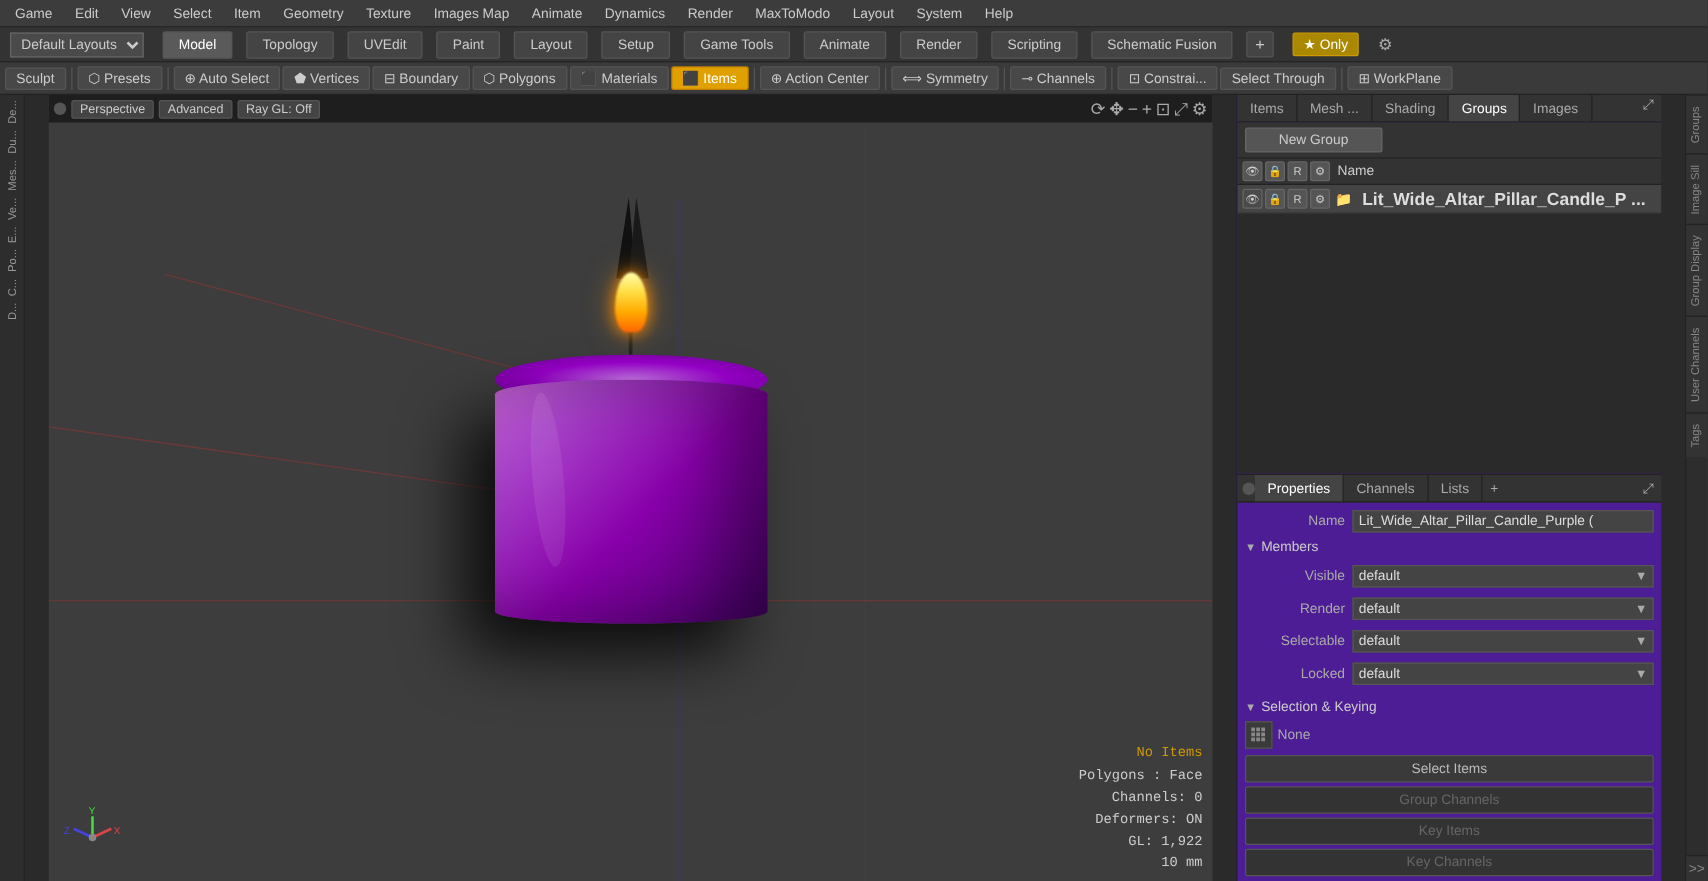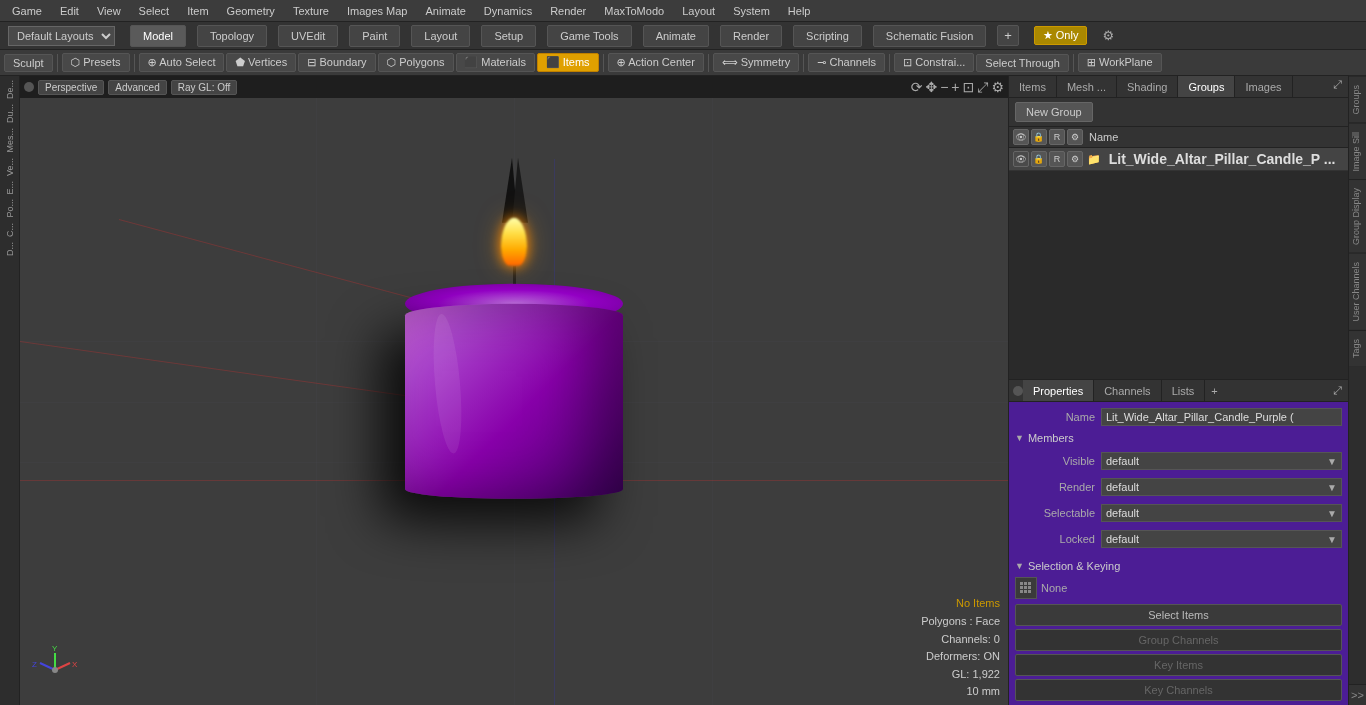--- a/index.html
+++ b/index.html
@@ -19,21 +19,21 @@
     #tab-bar .star-btn { margin-left: auto; background: #aa8800; border: 1px solid #cc9900; color: #fff; padding: 2px 8px; border-radius: 2px; font-size: 11px; }
     #tab-bar .plus-btn { background: #444; border: 1px solid #555; color: #ccc; padding: 2px 6px; border-radius: 2px; font-size: 11px; }
 
     
     #tool-row { display: flex; align-items: center; background: #3a3a3a; height: 26px; border-bottom: 1px solid #222; gap: 2px; padding: 0 4px; }
     .tool-btn { padding: 2px 8px; background: #484848; border: 1px solid #555; color: #ccc; cursor: pointer; font-size: 11px; border-radius: 2px; display: flex; align-items: center; gap: 3px; }
     .tool-btn.active { background: #e0a000; color: #fff; border-color: #c08000; }
     .tool-separator { width: 1px; height: 18px; background: #555; margin: 0 2px; }
 
     
-    #main { display: flex; height: calc(705px - 76px); }
+    #main { display: flex; height: calc(705px - 76px); gap: 19px; }
 
     
     #left-sidebar { width: 20px; background: #2d2d2d; border-right: 1px solid #222; display: flex; flex-direction: column; align-items: center; padding: 2px 0; gap: 1px; overflow: hidden; }
     .sidebar-label { writing-mode: vertical-rl; transform: rotate(180deg); font-size: 9px; color: #999; padding: 2px 0; cursor: pointer; white-space: nowrap; }
 
     
     #viewport { flex: 1; position: relative; background: #3d3d3d; overflow: hidden; }
     #viewport-toolbar { display: flex; align-items: center; background: rgba(0,0,0,0.5); height: 22px; padding: 0 4px; gap: 4px; position: absolute; top: 0; left: 0; right: 0; z-index: 10; }
     .vp-btn { padding: 1px 6px; background: #444; border: 1px solid #555; color: #ccc; font-size: 10px; cursor: pointer; border-radius: 2px; }
 
@@ -45,41 +45,41 @@
     .grid-line-v { position: absolute; background: rgba(100,100,150,0.3); width: 1px; top: 0; bottom: 0; }
 
     
     .axis-line-red-h { position: absolute; background: rgba(200,50,50,0.6); height: 1px; }
     .axis-line-blue-v { position: absolute; background: rgba(50,50,200,0.6); width: 1px; }
 
     
     #candle-container { position: absolute; left: 50%; top: 50%; transform: translate(-50%, -55%); }
 
     
-    #viewport-status { position: absolute; bottom: 4px; right: 8px; text-align: right; color: #ccc; font-size: 11px; line-height: 1.6; }
+    #viewport-status { position: absolute; bottom: 4px; right: 8px; text-align: right; color: #ccc; font-size: 11px; line-height: 1.6; font-family: Liberation Mono, monospace; }
     #viewport-status .no-items { color: #cc9900; }
 
     
     #gizmo { position: absolute; bottom: 10px; left: 10px; width: 50px; height: 50px; }
 
     
     #right-panel { width: 340px; background: #4c1d95; border-left: 1px solid #222; display: flex; flex-direction: column; }
 
     
     #right-tabs { display: flex; background: #333; border-bottom: 1px solid #222; height: 22px; }
     .right-tab { padding: 2px 10px; font-size: 11px; color: #aaa; cursor: pointer; border-right: 1px solid #222; display: flex; align-items: center; }
     .right-tab.active { background: #444; color: #fff; }
     #right-expand-btn { margin-left: auto; padding: 2px 6px; color: #aaa; cursor: pointer; font-size: 11px; }
 
     
     #groups-panel { flex: 1; display: flex; flex-direction: column; overflow: hidden; }
 
     
     #new-group-row { padding: 4px 6px; background: #333; border-bottom: 1px solid #222; }
-    .new-group-btn { padding: 3px 10px; background: #555; border: 1px solid #666; color: #ccc; font-size: 11px; cursor: pointer; border-radius: 2px; }
+    .new-group-btn { padding: 3px 26px; background: #555; border: 1px solid #666; color: #ccc; font-size: 11px; cursor: pointer; border-radius: 2px; }
 
     
     #groups-list-header { display: flex; align-items: center; background: #333; border-bottom: 1px solid #222; padding: 2px 4px; gap: 2px; }
     .groups-header-icons { display: flex; gap: 2px; }
     .hdr-icon { width: 16px; height: 16px; background: #555; border: 1px solid #666; border-radius: 2px; cursor: pointer; display: flex; align-items: center; justify-content: center; font-size: 9px; color: #ccc; }
     #groups-name-col { margin-left: 4px; color: #ccc; font-size: 11px; }
 
     
     #groups-items { flex: 0 0 auto; }
     .group-row { display: flex; align-items: center; padding: 3px 4px; background: #444; border-bottom: 1px solid #333; cursor: pointer; }

